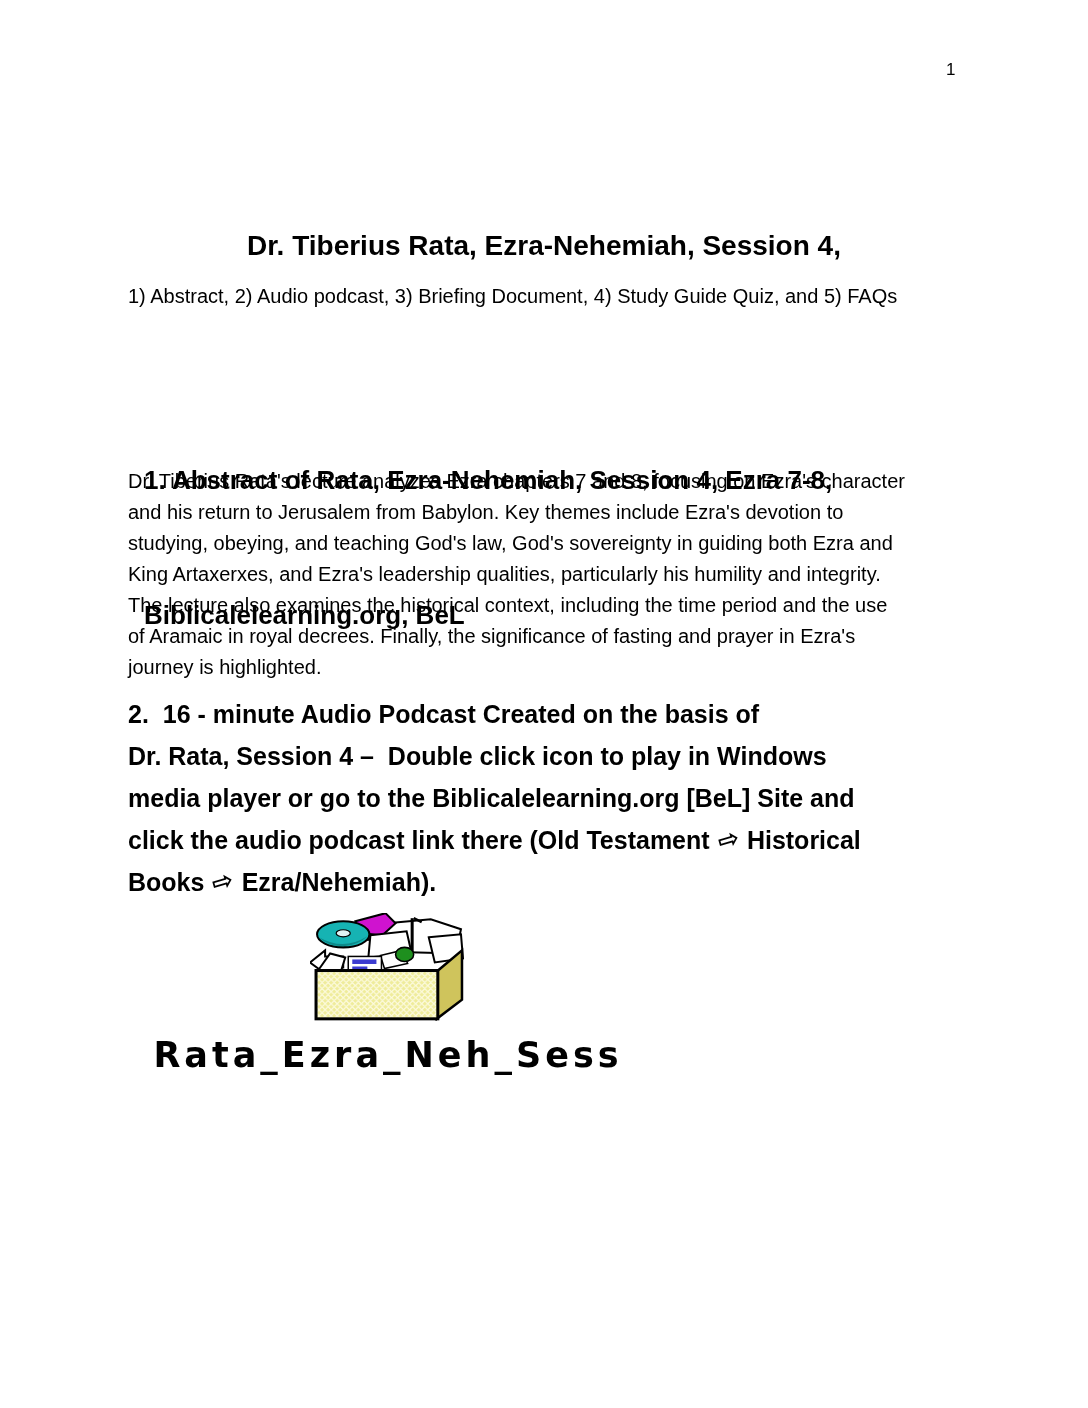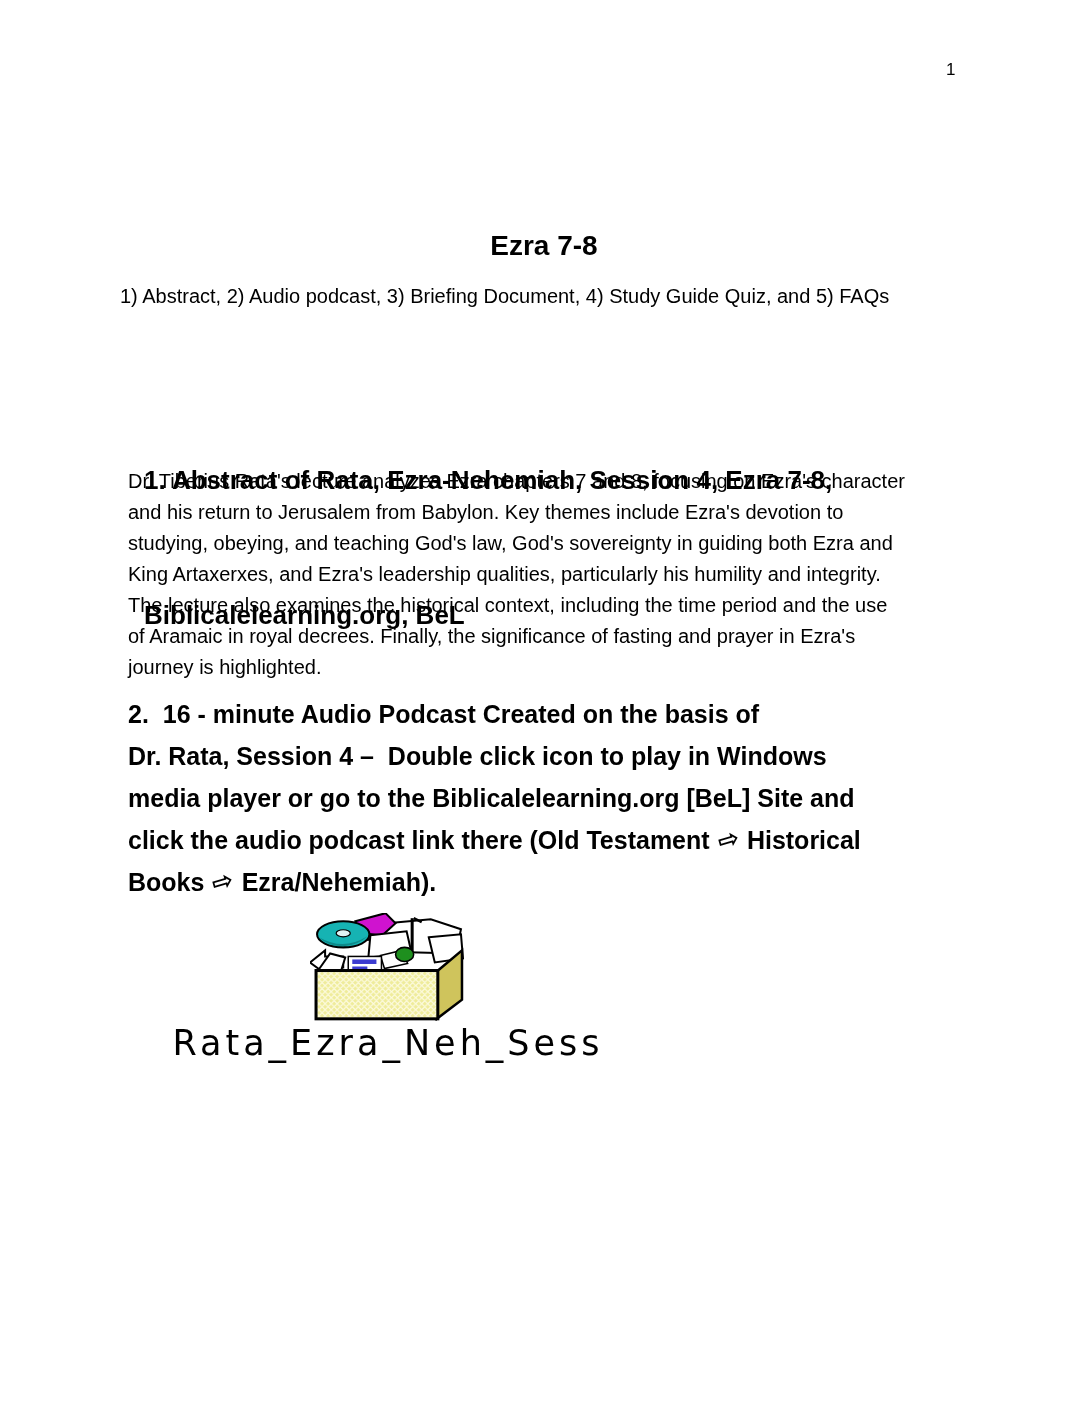--- a/index.html
+++ b/index.html
@@ -16,21 +16,21 @@
     position:absolute;top:60px;left:946px;
     font-size:17px;line-height:20px;
   }
   .doc-title{
     position:absolute;top:128px;left:0;width:1088px;
     text-align:center;
     font-size:28px;font-weight:bold;line-height:47px;
     white-space:pre;
   }
   .subtitle{
-    position:absolute;top:284px;left:120px;width:860px;
+    position:absolute;top:284px;left:128px;width:860px;
     font-size:20px;line-height:24px;
     white-space:pre;
   }
   .h-sec1{
     position:absolute;top:368px;left:144px;width:900px;
     font-size:26px;font-weight:bold;line-height:45px;
     white-space:pre;
   }
   .abstract{
     position:absolute;top:466px;left:128px;width:900px;
@@ -52,37 +52,37 @@
     font-size:1.02em;
     margin:0 1px;
   }
   .attachment{
     position:absolute;top:913px;left:118px;width:540px;
     text-align:center;
     cursor:pointer;
   }
   .attachment svg{display:block;margin:0 auto;width:156px;height:108px;}
   .filename{
-    margin-top:4px;
+    margin-top:16px;
     font-family:"DejaVu Sans",sans-serif;
-    font-weight:normal;
+    font-weight:bold;
     font-size:35px;line-height:37px;
     letter-spacing:4px;
     color:#000;
   }
 </style>
 </head>
 <body>
 
 <div class="page">
 
   <div class="page-number">1</div>
 
   <div class="doc-title">
-    <div class="line">Ezra 7-8</div>
+    <div class="line">Dr. Tiberius Rata, Ezra-Nehemiah, Session 4,</div>
   </div>
 
   <div class="subtitle">1) Abstract, 2) Audio podcast, 3) Briefing Document, 4) Study Guide Quiz, and 5) FAQs</div>
 
   <div class="h-sec1">
     <div class="line">1. Abstract of Rata, Ezra-Nehemiah, Session 4, Ezra 7-8,</div>
     <div class="line">Biblicalelearning.org, BeL</div>
   </div>
 
   <div class="abstract" id="abstract-par"><div class="line"><span class="b">Dr. Tiberius Rata's lecture</span><span> analyzes Ezra chapters 7 and 8, focusing on Ezra's character</span></div><div class="line"><span>and his return to Jerusalem from Babylon. </span><span class="b">Key themes</span><span> include Ezra's devotion to</span></div><div class="line"><span>studying, obeying, and teaching God's law, </span><span class="b">God's sovereignty</span><span> in guiding both Ezra and</span></div><div class="line"><span>King Artaxerxes, and </span><span class="b">Ezra's leadership qualities</span><span>, particularly his humility and integrity.</span></div><div class="line"><span>The lecture also </span><span class="b">examines the historical context</span><span>, including the time period and the use</span></div><div class="line"><span>of Aramaic in royal decrees. Finally, the significance of fasting and prayer in Ezra's</span></div><div class="line"><span>journey is highlighted.</span></div></div>

